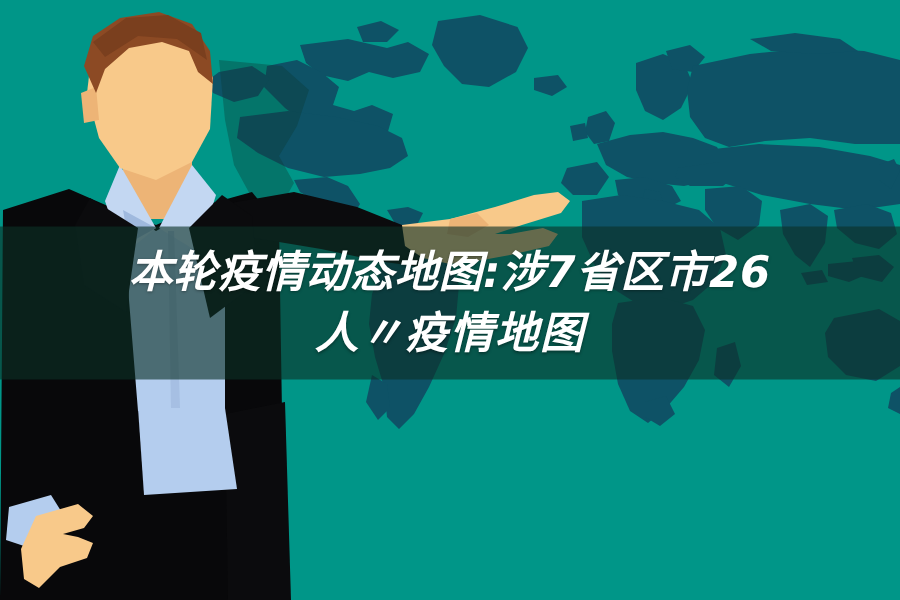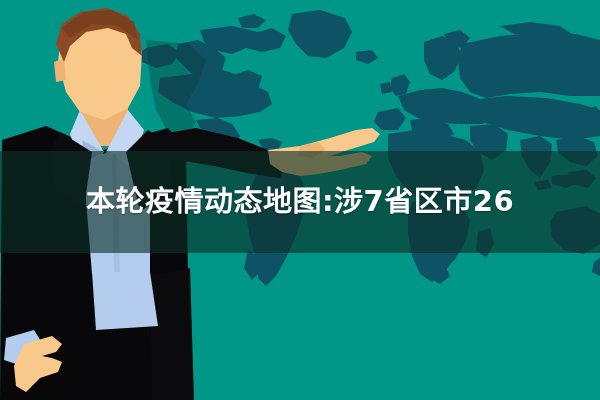--- a/index.html
+++ b/index.html
@@ -45,20 +45,21 @@
     left: 0;
     top: 151px;
     width: 600px;
     height: 102px;
     background: rgba(12, 48, 38, 0.62);
     display: flex;
     flex-direction: column;
     align-items: center;
     justify-content: center;
     box-sizing: border-box;
+    font-style: italic;
   }
   .title-line {
     color: #ffffff;
     font-size: 29px;
     font-weight: 700;
     line-height: 1.42;
     letter-spacing: 0.5px;
     text-align: center;
     white-space: nowrap;
     text-shadow: 0 1px 2px rgba(0,0,0,0.35);
@@ -183,15 +184,16 @@
       <path d="M24 344 L52 336 L62 344 L56 352 L42 356 L52 358 L62 362 L58 372 L40 378 L26 392 L16 386 L14 366 Z" fill="#F8C98A"></path>
 
       <path d="M150 276 L190 268 L194 400 L152 400 Z" fill="#0B0B0D"></path>
 
       <path d="M92 272 L150 272 L158 326 L96 330 Z" fill="#B4CDEE"></path>
     </svg>
   </div>
 
   <div class="title-band">
     <div class="title-line line1">本轮疫情动态地图:涉7省区市26</div>
+    <div class="title-line line2">人〃疫情地图</div>
   </div>
 
 </div>
 
 </body></html>

